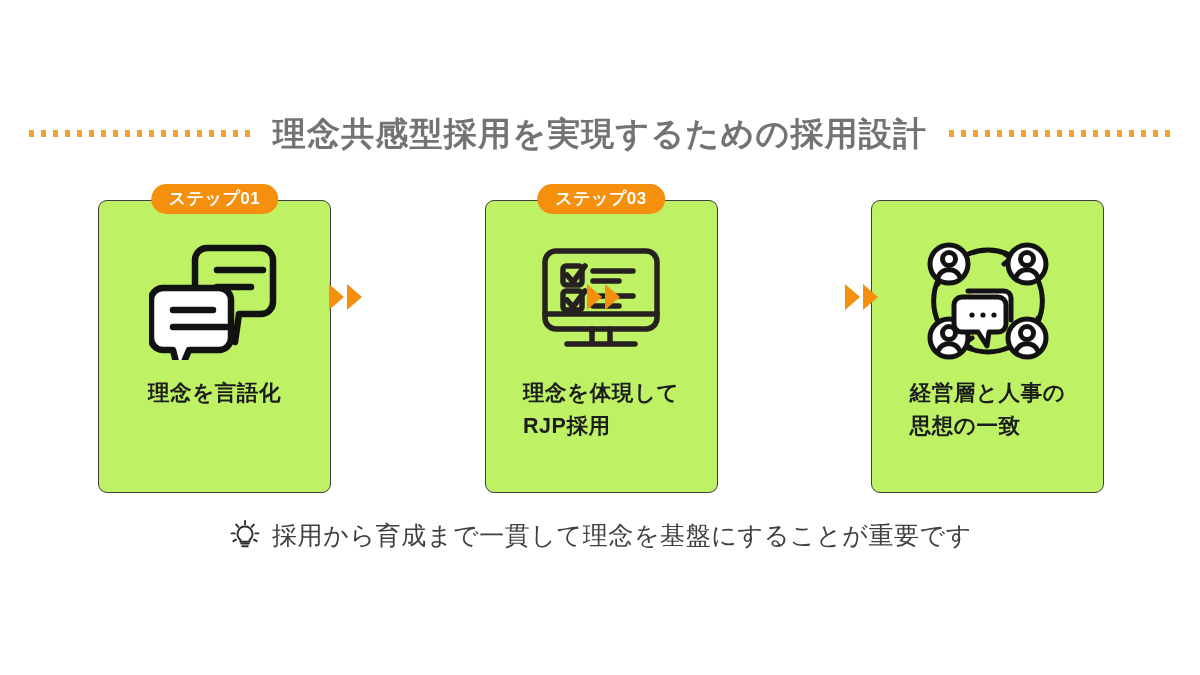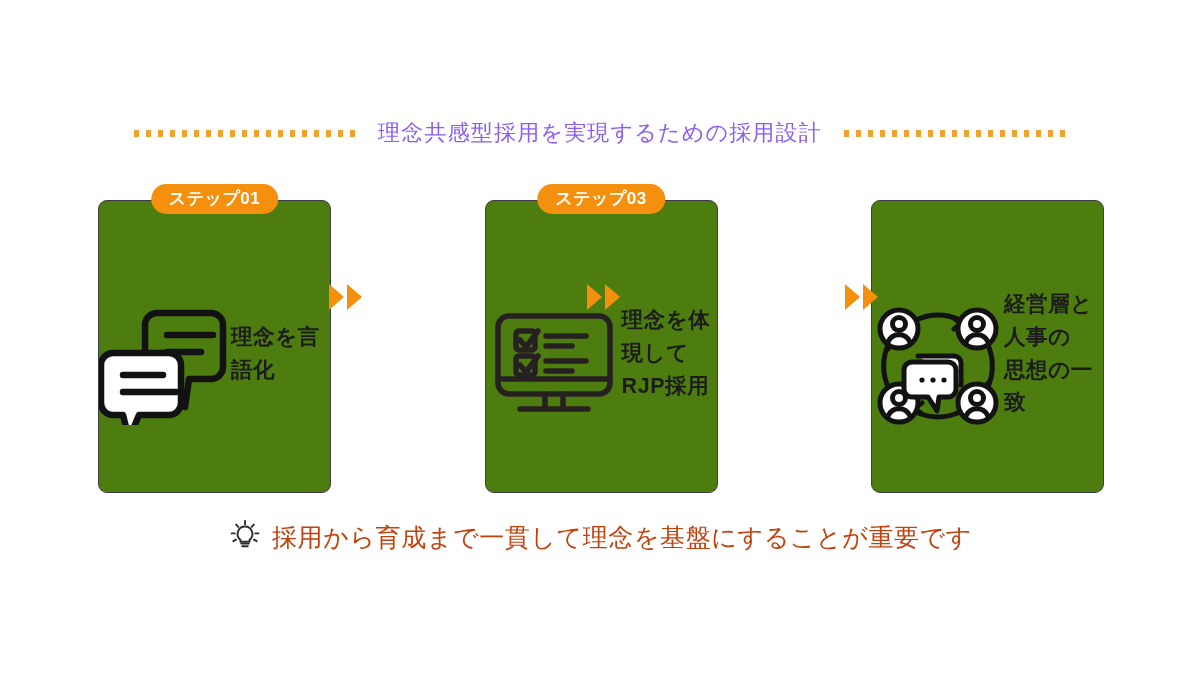--- a/index.html
+++ b/index.html
@@ -30,23 +30,23 @@
   .dots {
     height: 7px;
     width: 222px;
     background-image: repeating-linear-gradient(
       to right,
       #f0a22e 0px, #f0a22e 5px,
       rgba(0,0,0,0) 5px, rgba(0,0,0,0) 12px
     );
   }
   .page-title {
-    font-size: 22px;
-    font-weight: normal;
-    color: #8b5cf6;
+    font-size: 33px;
+    font-weight: bold;
+    color: #737373;
     letter-spacing: 1.2px;
     white-space: nowrap;
     line-height: 1;
   }
 
   
   .strip {
     position: absolute;
     left: 98px;
     top: 200px;
@@ -55,23 +55,23 @@
     display: flex;
     justify-content: space-between;
   }
   .card {
     position: relative;
     width: 233px;
     height: 293px;
     box-sizing: border-box;
     border: 1.6px solid #3d3d45;
     border-radius: 9px;
-    background: #4d7c0f;
-    display: flex;
-    flex-direction: row;
+    background: #bef264;
+    display: flex;
+    flex-direction: column;
     align-items: center;
   }
   .badge {
     position: absolute;
     top: -17px;
     left: 50%;
     transform: translateX(-50%);
     background: #f5900f;
     color: #ffffff;
     font-size: 17px;
@@ -124,24 +124,25 @@
     left: 0;
     top: 518px;
     width: 1200px;
     display: flex;
     align-items: center;
     justify-content: center;
     gap: 10px;
   }
   .footer-text {
     font-size: 25px;
-    color: #c2410c;
+    color: #404040;
     letter-spacing: 0.6px;
     line-height: 1;
     white-space: nowrap;
+    font-family: Liberation Mono, monospace;
   }
 </style>
 </head>
 <body>
 
 <div class="title-row">
   <div class="dots"></div>
   <div class="page-title">理念共感型採用を実現するための採用設計</div>
   <div class="dots"></div>
 </div>

